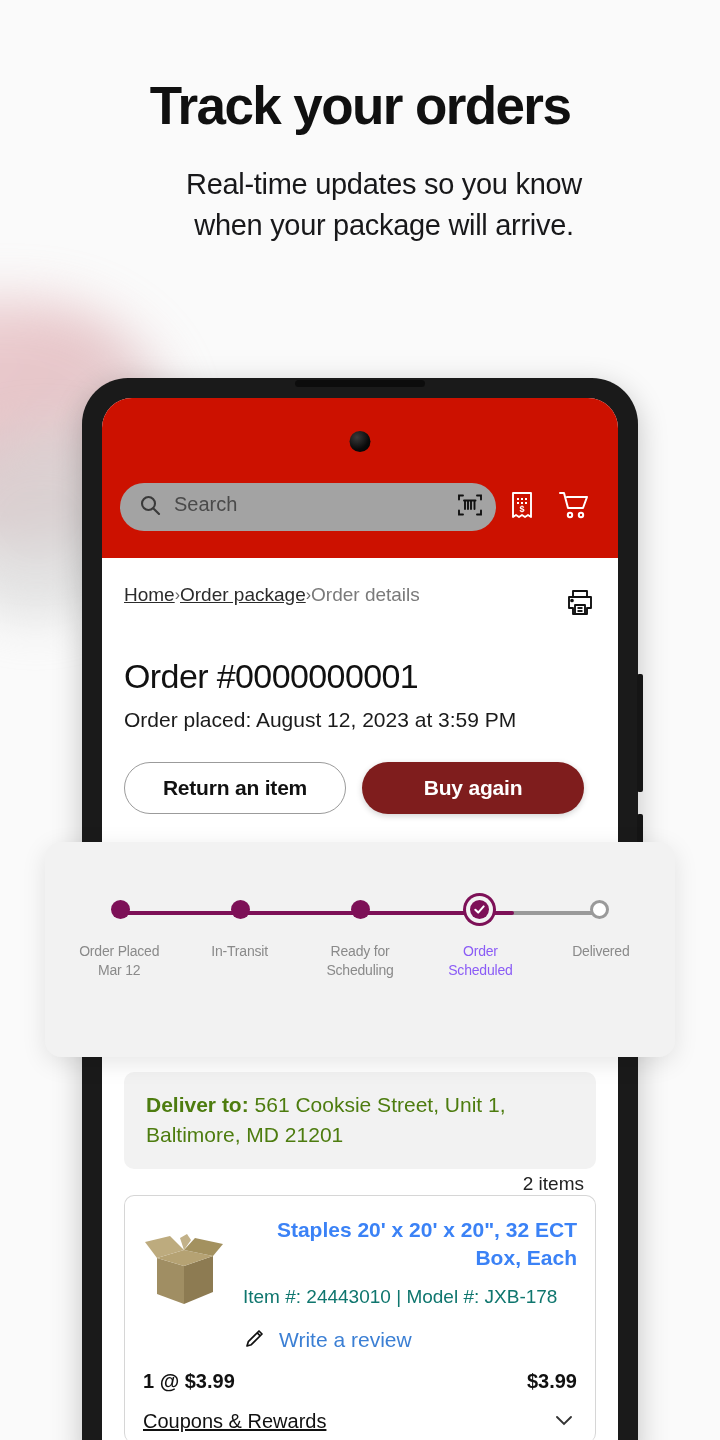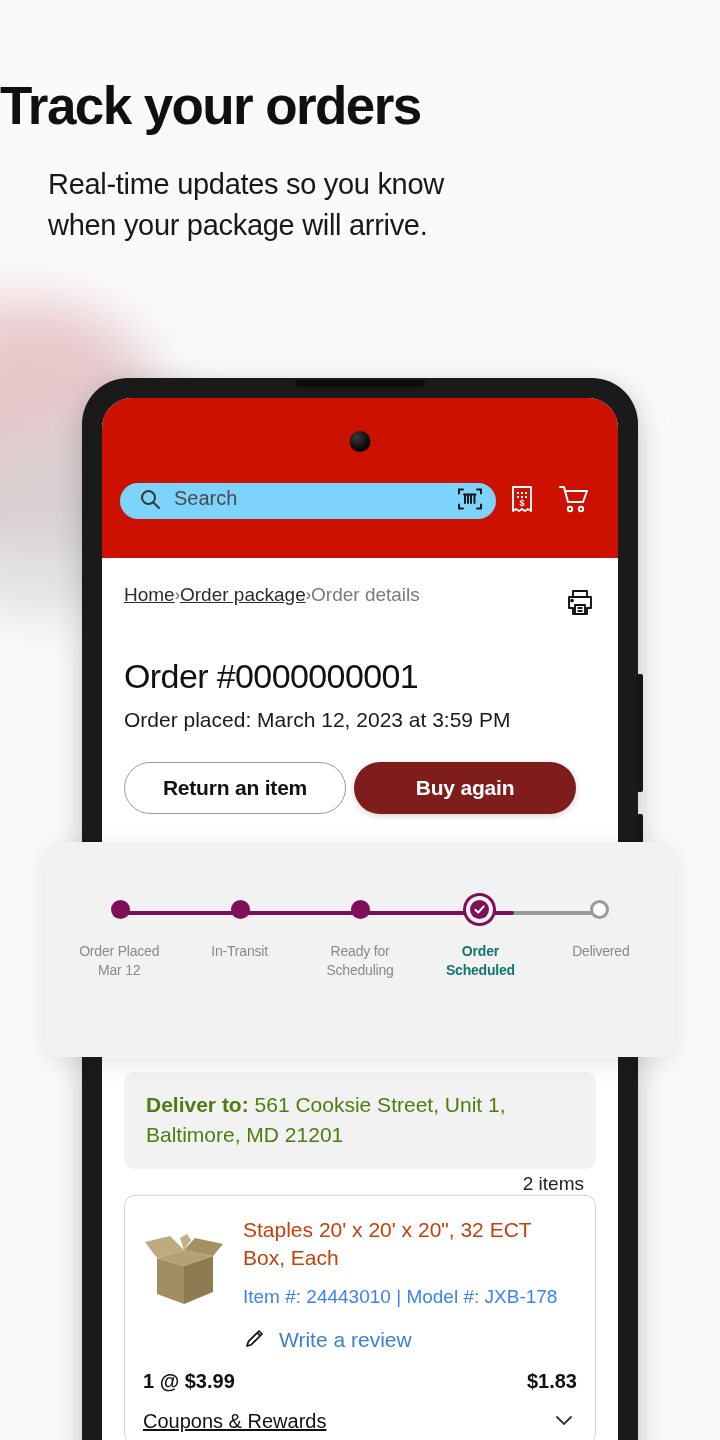--- a/index.html
+++ b/index.html
@@ -28,21 +28,21 @@
     left:-60px; top:430px;
     width:200px; height:190px;
     background:linear-gradient(160deg,#d6d6d6 0%, #c9c9c9 100%);
     border-radius:50% 45% 55% 50%;
     filter:blur(24px);
     opacity:.5;
     z-index:0;
   }
 
   
-  .promo { position:relative; z-index:3; text-align:left; padding-top:78px; }
+  .promo { position:relative; z-index:3; text-align:center; padding-top:78px; }
   .promo-title {
     font-size:53px; font-weight:bold; color:#101010;
     letter-spacing:-1.6px; line-height:1.05;
   }
   .promo-sub {
     margin-top:30px;
     font-size:29px; color:#18181a; line-height:1.42;
     letter-spacing:-.3px;
     padding-left:48px;
   }
@@ -84,42 +84,42 @@
   .camera {
     position:absolute; left:50%; transform:translateX(-50%);
     top:33px; width:21px; height:21px; border-radius:50%;
     background:radial-gradient(circle at 35% 30%, #3a3a3a 0%, #0a0a0a 60%, #000 100%);
   }
   .header-row {
     position:absolute; left:0; right:0; top:85px;
     display:flex; align-items:center; padding:0 18px; gap:0;
   }
   .search-field {
-    flex:1; height:36px; background:#7dd3fc; border-radius:26px;
+    flex:1; height:48px; background:#a3a3a3; border-radius:26px;
     display:flex; align-items:center; padding:0 12px 5px 18px; gap:12px;
   }
   .search-icon svg, .scan-icon svg { display:block; }
   .search-placeholder { flex:1; font-size:20px; color:#4a4a4a; }
   .header-icon { width:52px; display:flex; align-items:center; justify-content:center; }
 
   
   .content { padding:26px 22px 0 22px; }
   .crumb-row { display:flex; align-items:flex-start; justify-content:space-between; }
   .crumbs { font-size:19px; color:#2b2b2b; display:flex; align-items:center; gap:0; flex-wrap:wrap; }
   .crumbs a { color:#2b2b2b; text-decoration:underline; }
   .crumbs .sep { color:#6b6b6b; font-size:16px; }
   .crumbs .cur { color:#7a7a7a; text-decoration:none; }
   .print-btn { margin-top:2px; }
 
   .order-title {
     margin-top:35px; font-size:34px; color:#111; letter-spacing:-.6px;
   }
   .order-placed { margin-top:12px; font-size:21px; color:#1b1b1b; }
 
-  .btn-row { margin-top:30px; display:flex; gap:8px; }
+  .btn-row { margin-top:30px; display:flex; gap:16px; }
   .btn {
     height:52px; border-radius:28px; display:flex; align-items:center;
     justify-content:center; font-size:21px; font-weight:bold; letter-spacing:-.2px;
   }
   .btn-secondary { flex:0 0 222px; background:#fff; border:1.5px solid #9b9b9b; color:#111; }
   .btn-primary { flex:0 0 222px; background:#7f1d1d; color:#fff; box-shadow:0 2px 6px rgba(0,0,0,.18); }
 
   
   .tracker-card {
     position:absolute; left:45px; top:842px;
@@ -149,21 +149,21 @@
   }
   .dot.active svg { display:block; }
 
   .track-labels {
     display:flex; margin:16px 14px 0 14px;
   }
   .track-label {
     flex:1; text-align:center; font-size:14px; color:#8a8a8a;
     line-height:1.38; letter-spacing:-.2px; padding:0 3px;
   }
-  .track-label.current { color:#0f766e; font-weight:bold; }
+  .track-label.current { color:#8b5cf6; font-weight:normal; }
 
   
   .deliver-box {
     margin:0 22px; margin-top:258px;
     background:#f2f2f2; border-radius:10px;
     padding:18px 22px; font-size:21px; color:#4d7c0f; line-height:1.45;
   }
   .deliver-box b { font-weight:bold; }
 
   
@@ -172,22 +172,22 @@
     position:absolute; right:6px; top:-22px;
     font-size:19px; color:#222; background:#fff; padding:0 6px;
   }
   .item-card {
     border:1px solid #d6d6d6; border-radius:10px; border-bottom:none;
     padding:20px 18px 0 18px; display:block;
   }
   .item-top { display:flex; gap:18px; }
   .box-img { width:82px; flex:0 0 82px; padding-top:16px; }
   .item-info { flex:1; }
-  .item-name { font-size:21px; font-weight:normal; color:#c2410c; line-height:1.33; }
-  .item-meta { margin-top:14px; font-size:19px; color:#3b82f6; }
+  .item-name { font-size:21px; font-weight:bold; color:#3b82f6; line-height:1.33;text-align:right; }
+  .item-meta { margin-top:14px; font-size:19px; color:#0f766e; }
   .review-row { margin-top:18px; display:flex; align-items:center; gap:12px; }
   .review-link { font-size:21px; color:#3b7fd4; }
   .price-row {
     margin-top:16px; display:flex; justify-content:space-between; align-items:center;
     font-size:20px; color:#111; font-weight:bold;
   }
   .coupon-row {
     margin-top:14px; display:flex; justify-content:space-between; align-items:center;
     padding-bottom:6px;
   }
@@ -280,21 +280,21 @@
               <rect x="11" y="19" width="10" height="9" fill="#fff"></rect>
               <line x1="13.5" y1="22" x2="18.5" y2="22"></line>
                 <line x1="13.5" y1="25" x2="18.5" y2="25"></line>
               <circle cx="8" cy="14.5" r=".9" fill="#111"></circle>
             </svg>
           </span>
         </div>
       </div>
 
       <div class="order-title">Order #0000000001</div>
-      <div class="order-placed">Order placed: March 12, 2023 at 3:59 PM</div>
+      <div class="order-placed">Order placed: August 12, 2023 at 3:59 PM</div>
 
       <div class="btn-row">
         <div class="btn btn-secondary">Return an item</div>
         <div class="btn btn-primary">Buy again</div>
       </div>
 
       <div class="deliver-box" style="margin-left:0;margin-right:0;">
         <b>Deliver to:</b>
         <span>561 Cooksie Street, Unit 1,</span>
         <div>Baltimore, MD 21201</div>
@@ -323,21 +323,21 @@
                     <path d="M4 20l1.3-4.3L16 5l3 3L8.3 18.7z"></path>
                       <line x1="14.2" y1="6.8" x2="17.2" y2="9.8"></line>
                   </svg>
                 </span>
                 <span class="review-link">Write a review</span>
               </div>
             </div>
           </div>
           <div class="price-row">
             <span>1 @ $3.99</span>
-            <span>$1.83</span>
+            <span>$3.99</span>
           </div>
           <div class="coupon-row">
             <span class="coupon-label">Coupons &amp; Rewards</span>
             <span>
               <svg width="26" height="26" viewBox="0 0 26 26" fill="none" stroke="#333" stroke-width="1.9" stroke-linecap="round">
                 <polyline points="6,10 13,17 20,10"></polyline>
               </svg>
             </span>
           </div>
         </div>

